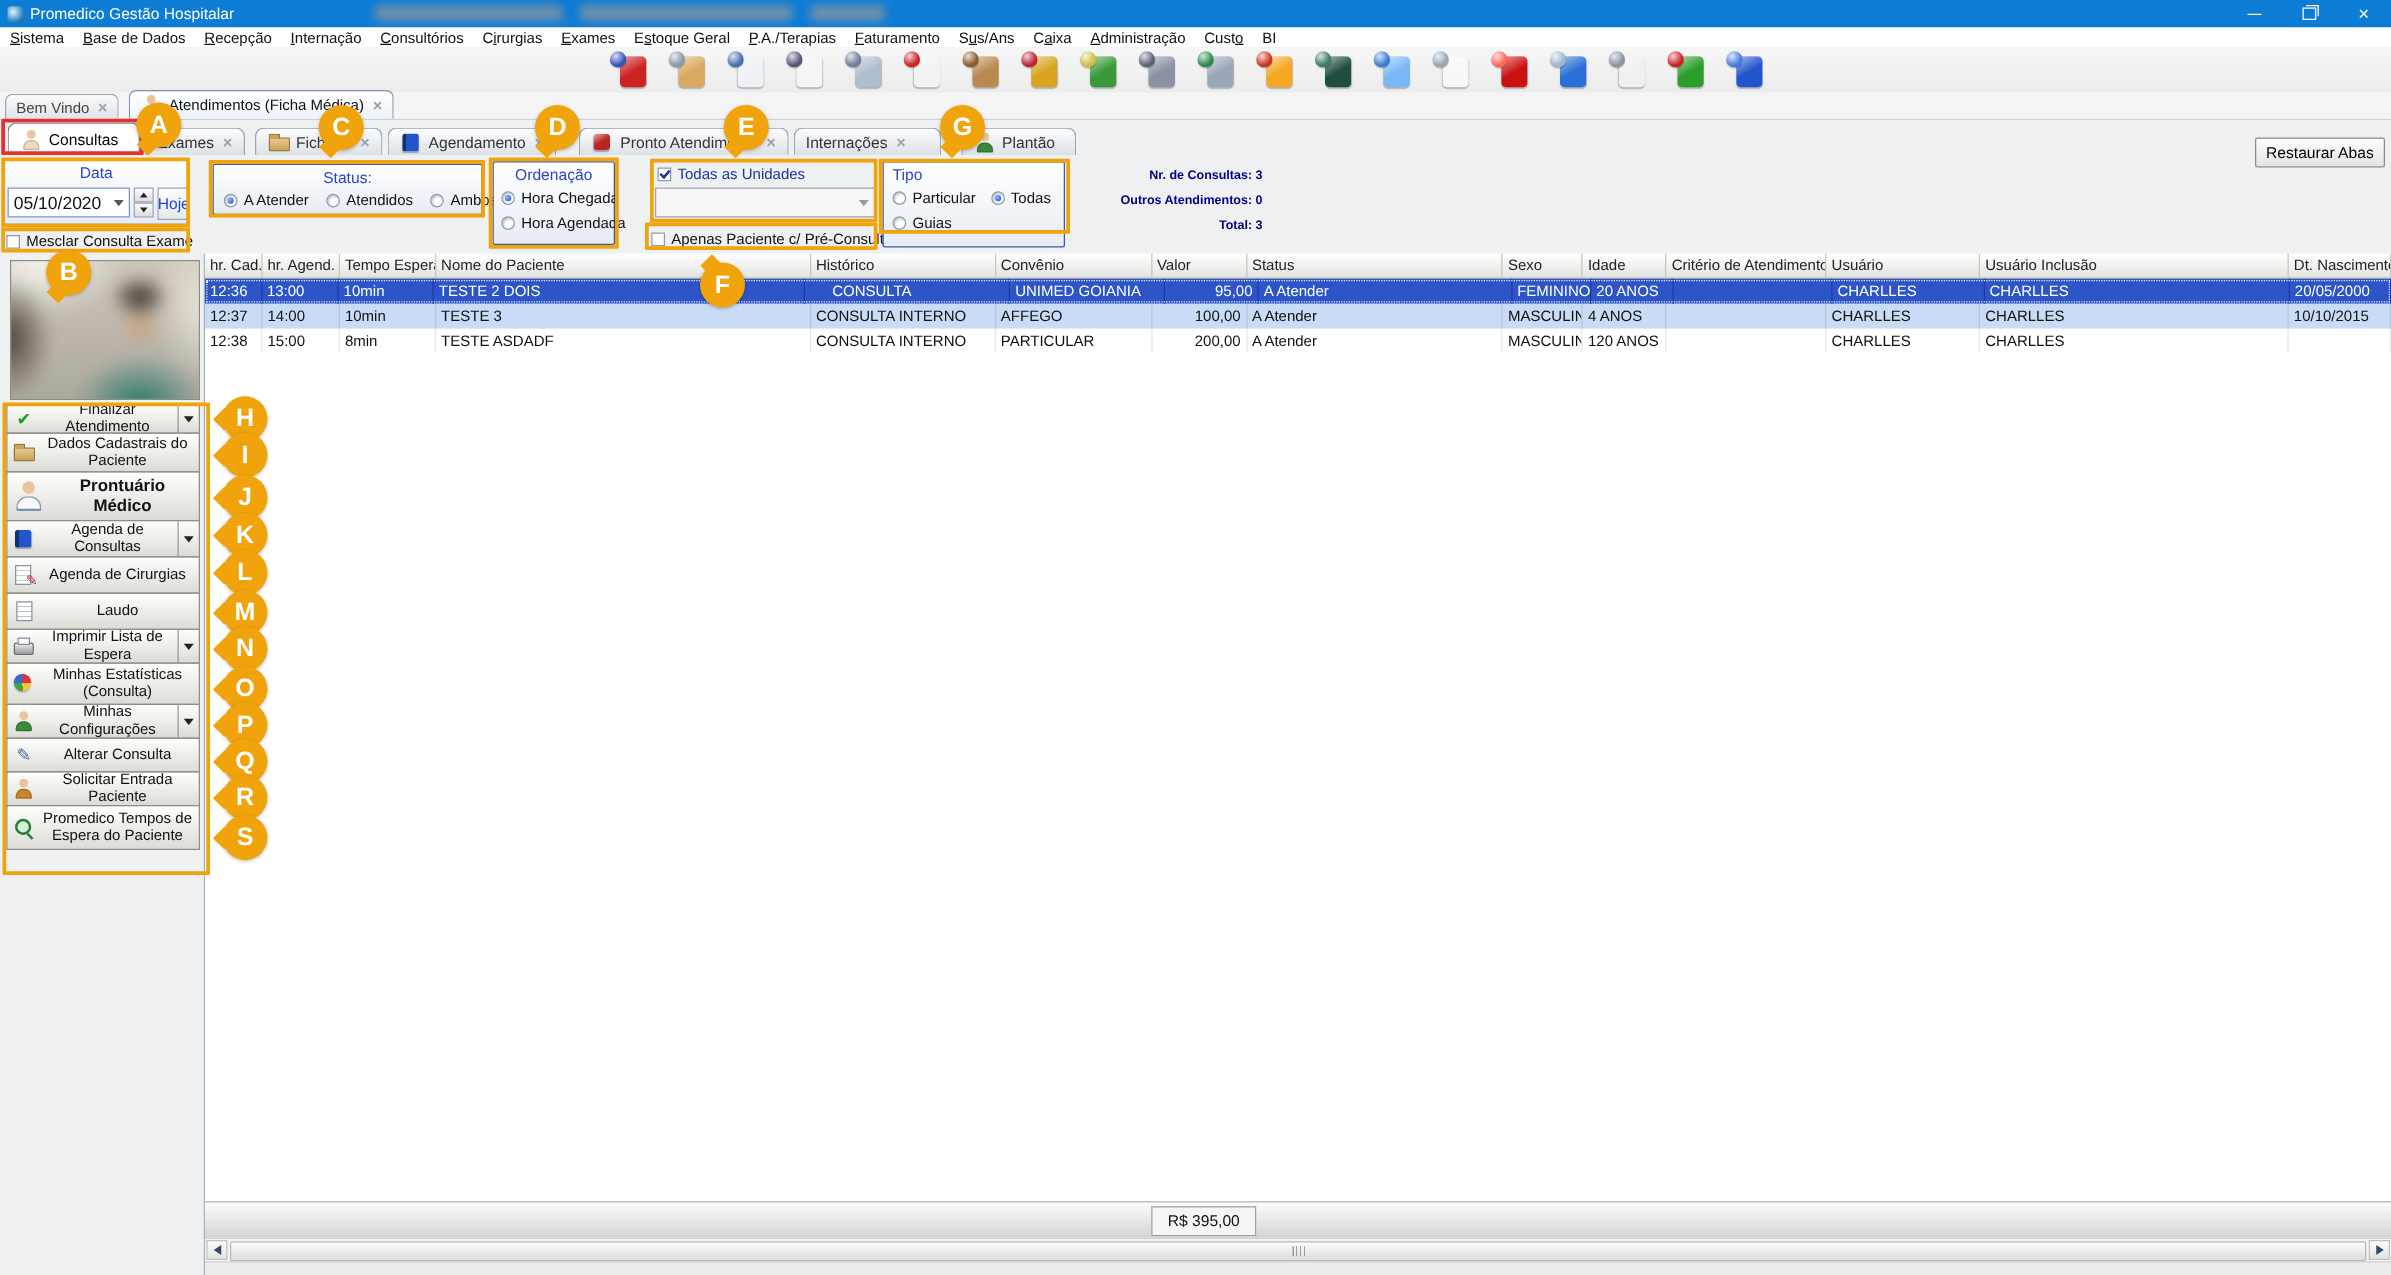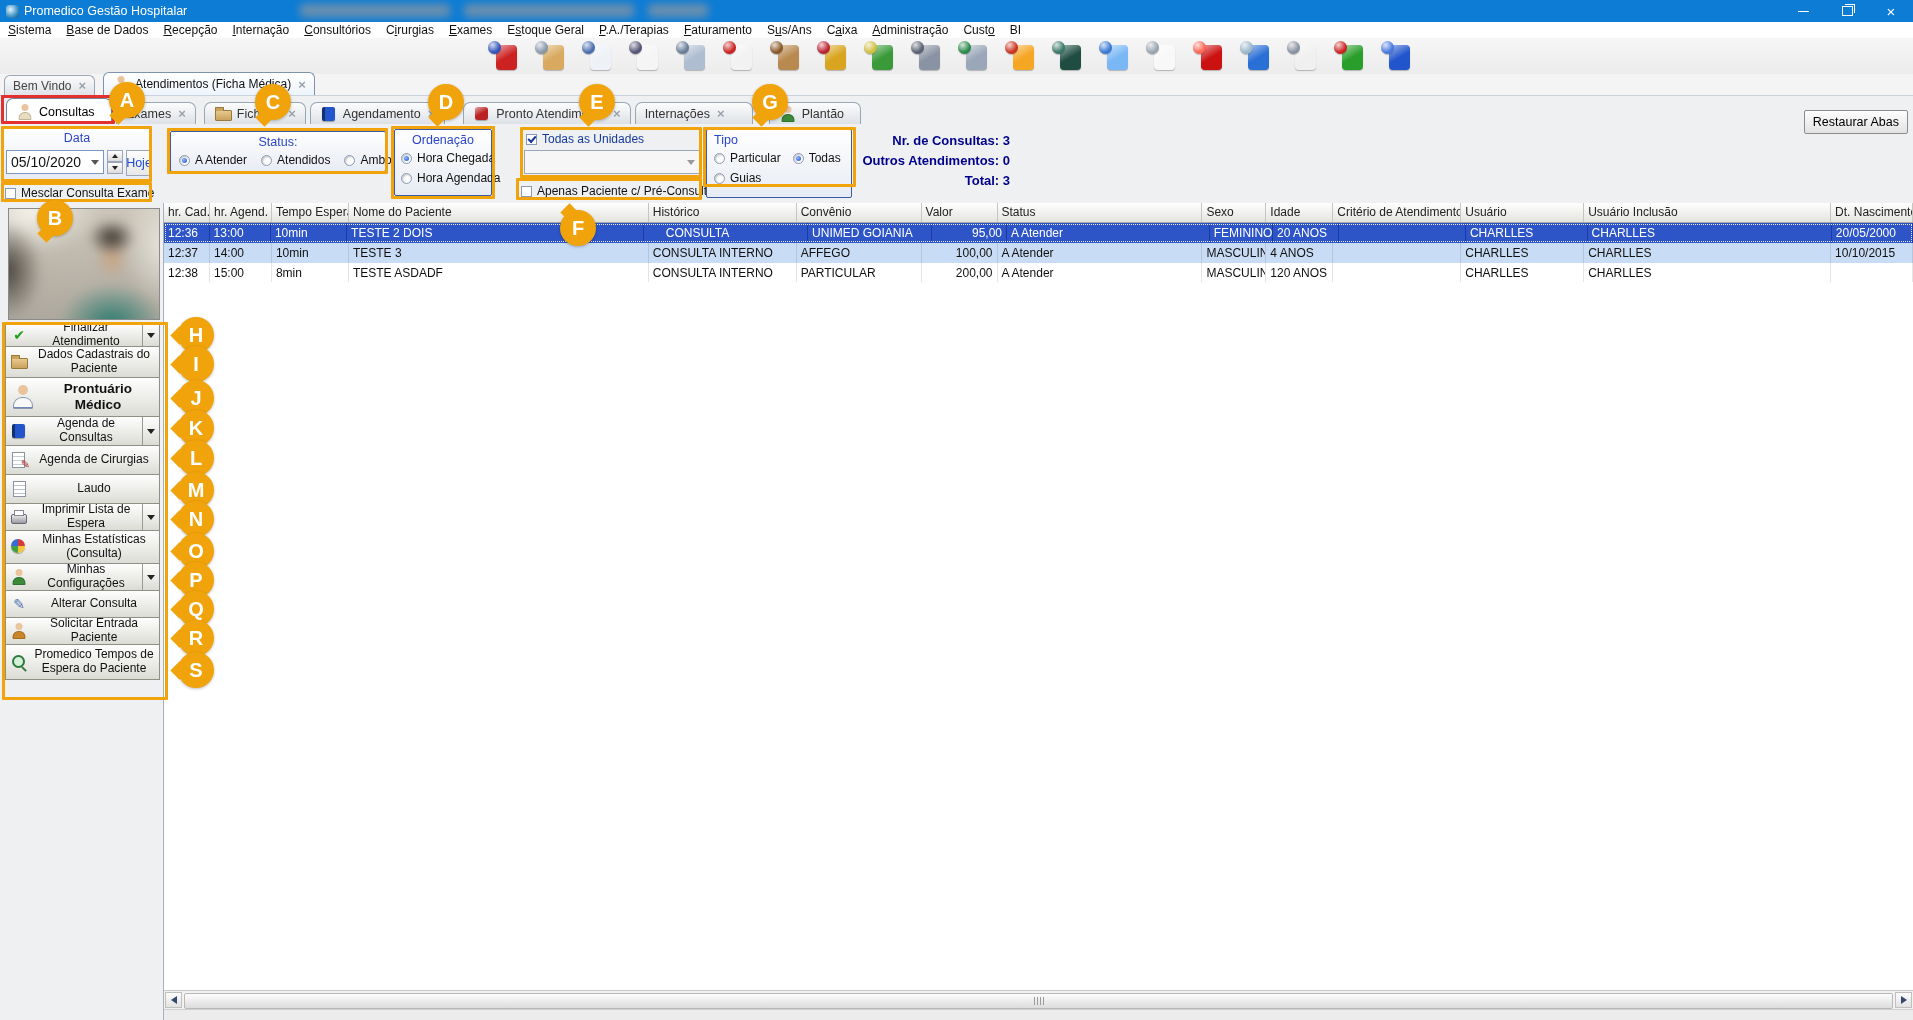--- a/index.html
+++ b/index.html
@@ -54,21 +54,21 @@
   .cbrow{position:absolute;display:flex;align-items:center;gap:5px;white-space:nowrap;}
   .datefield{position:absolute;background:#fff;border:1px solid #7a96c4;display:flex;align-items:center;justify-content:space-between;font-size:14px;padding:0 4px;box-sizing:border-box;}
   .dd-arrow{width:0;height:0;border-left:4px solid transparent;border-right:4px solid transparent;border-top:5px solid #555;}
   .spinner{position:absolute;width:16px;height:24px;display:flex;flex-direction:column;}
   .spinbtn{flex:1;border:1px solid #9aa6b8;background:linear-gradient(#fdfdfd,#dcdcdc);display:flex;align-items:center;justify-content:center;}
   .up{width:0;height:0;border-left:3px solid transparent;border-right:3px solid transparent;border-bottom:4px solid #222;}
   .dn{width:0;height:0;border-left:3px solid transparent;border-right:3px solid transparent;border-top:4px solid #222;}
   .hojebtn{position:absolute;border:1px solid #9aa6b8;background:linear-gradient(#fdfdfd,#e8e8e8);color:#1d49d6;display:flex;align-items:center;justify-content:center;font-size:12.5px;}
   .combo{position:absolute;background:#f6f6f6;border:1px solid #9aa6b8;display:flex;align-items:center;justify-content:flex-end;padding-right:5px;box-sizing:border-box;}
   .combo .dd-arrow{border-top-color:#999;}
-  .stats{position:absolute;left:815px;top:131px;width:195px;color:#00008b;font-weight:bold;font-size:13px;text-align:right;line-height:20px;}
+  .stats{position:absolute;left:815px;top:131px;width:195px;color:#00008b;font-weight:bold;font-size:10px;text-align:right;line-height:20px;}
   
   .photo{position:absolute;left:8px;top:208px;width:150px;height:110px;border:1px solid #8a8a8a;overflow:hidden;background:#b9b3a6;}
   .photo-inner{position:absolute;left:-12px;top:-12px;right:-12px;bottom:-12px;filter:blur(5px);
     background:
       radial-gradient(34px 26px at 66% 30%, #39302a 0%, rgba(57,48,42,0) 70%),
       radial-gradient(24px 28px at 66% 46%, #c9a37f 0%, rgba(201,163,127,0) 70%),
       radial-gradient(70px 55px at 66% 95%, #2a7a6e 0%, rgba(42,122,110,0) 75%),
       radial-gradient(50px 70px at 6% 55%, #4a443c 0%, rgba(74,68,60,0) 70%),
       radial-gradient(90px 60px at 20% 10%, #f5f2ea 0%, rgba(245,242,234,0) 75%),
       radial-gradient(60px 90px at 96% 35%, #e8e4da 0%, rgba(232,228,218,0) 70%),
@@ -474,20 +474,23 @@
           <div class="td" style="width: 205px;">A Atender</div>
           <div class="td" style="width: 64px;">MASCULINO</div>
           <div class="td" style="width: 67px;">120 ANOS</div>
           <div class="td" style="width: 128px;"></div>
           <div class="td" style="width: 123px;">CHARLLES</div>
           <div class="td" style="width: 247px;">CHARLLES</div>
           <div class="td" style="width: 82px;"></div>
         </div>
       </div>
     <div class="tfiller"></div>
+    <div class="tfooter">
+      <div class="totalbox">R$ 395,00</div>
+    </div>
     <div class="hscroll">
       <div class="harrow" style="left:1px;">
           <span class="tri-l"></span>
         </div>
       <div class="harrow" style="right:1px;">
           <span class="tri-r"></span>
         </div>
       <div class="hthumb">
           <span class="grip"></span>
         </div>

